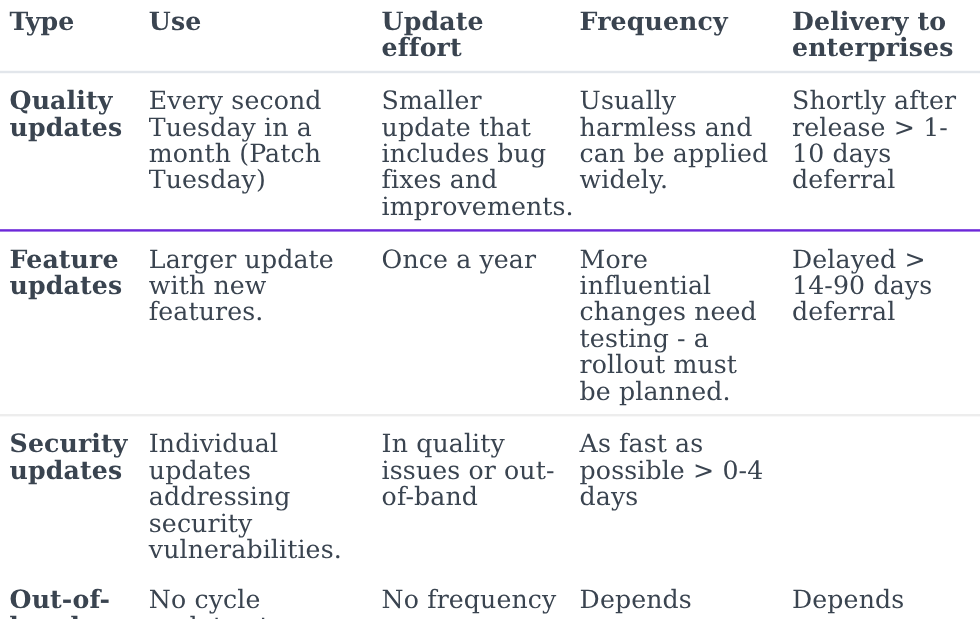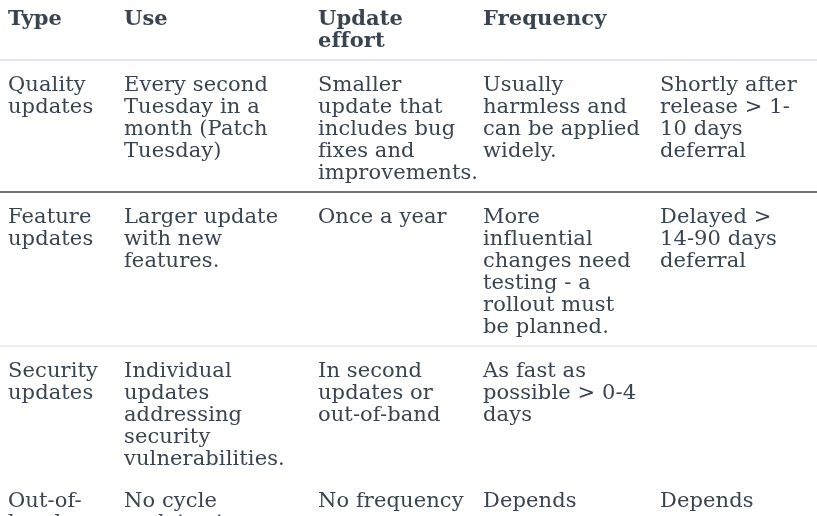--- a/index.html
+++ b/index.html
@@ -23,37 +23,38 @@
   .t-cell {
     padding: 12px 10px 8px 8px;
     font-size: 21px;
     line-height: 22px;
     letter-spacing: 0.1px;
   }
   .t-row.header .t-cell {
     padding-top: 7px;
     font-weight: bold;
   }
-  .t-cell.type-col { font-weight: normal; }
+  .t-cell.type-col { font-weight: bold; }
   .t-row.header { min-height: 58px; border-bottom: 2px solid #e2e6eb; }
   .t-row.body-row-0 { min-height: 105px; }
-  .t-row.body-row-1 { min-height: 106px; border-top: 2px solid #737373; }
+  .t-row.body-row-1 { min-height: 106px; border-top: 2px solid #6d28d9; }
   .t-row.body-row-2 { min-height: 129px; border-top: 2px solid #ededed; }
   .t-row.body-row-3 { min-height: 107px; }
 </style>
 </head>
 <body>
 
 <div class="updates-table">
 
   <div class="t-row header">
     <div class="t-cell">Type</div>
     <div class="t-cell">Use</div>
     <div class="t-cell">Update effort</div>
     <div class="t-cell">Frequency</div>
+    <div class="t-cell">Delivery to enterprises</div>
   </div>
 
   <div class="t-row body-row-0">
     <div class="t-cell type-col">Quality updates</div>
     <div class="t-cell">Every second Tuesday in a month (Patch Tuesday)</div>
     <div class="t-cell">Smaller update that includes bug fixes and improvements.</div>
     <div class="t-cell">Usually harmless and can be applied widely.</div>
     <div class="t-cell">Shortly after release &gt; 1-10 days deferral</div>
   </div>
 
@@ -61,21 +62,21 @@
     <div class="t-cell type-col">Feature updates</div>
     <div class="t-cell">Larger update with new features.</div>
     <div class="t-cell">Once a year</div>
     <div class="t-cell">More influential changes need testing - a rollout must be planned.</div>
     <div class="t-cell">Delayed &gt; 14-90 days deferral</div>
   </div>
 
   <div class="t-row body-row-2">
     <div class="t-cell type-col">Security updates</div>
     <div class="t-cell">Individual updates addressing security vulnerabilities.</div>
-    <div class="t-cell">In second updates or out-of-band</div>
+    <div class="t-cell">In quality issues or out-of-band</div>
     <div class="t-cell">As fast as possible &gt; 0-4 days</div>
   </div>
 
   <div class="t-row body-row-3">
     <div class="t-cell type-col">Out-of-band updates</div>
     <div class="t-cell">No cycle updates to address urgent issues (mostly security).</div>
     <div class="t-cell">No frequency</div>
     <div class="t-cell">Depends</div>
     <div class="t-cell">Depends</div>
   </div>

